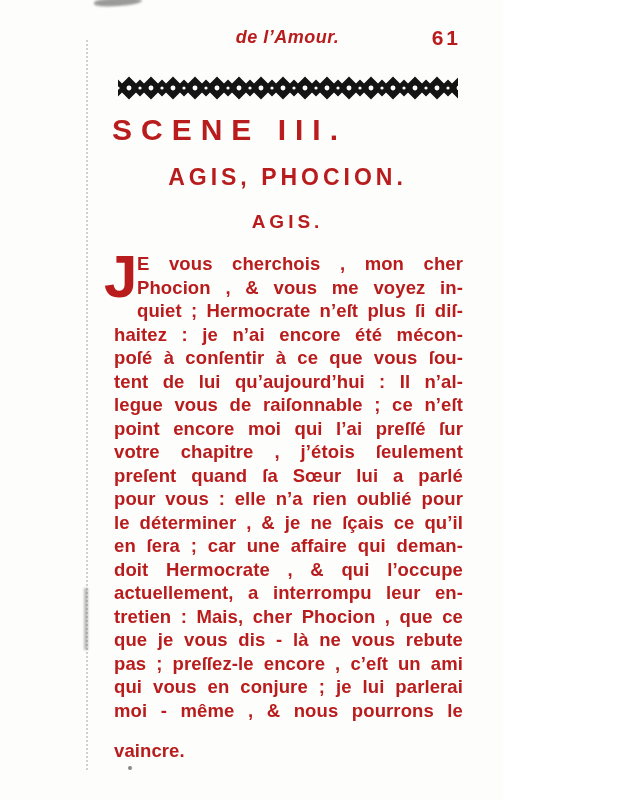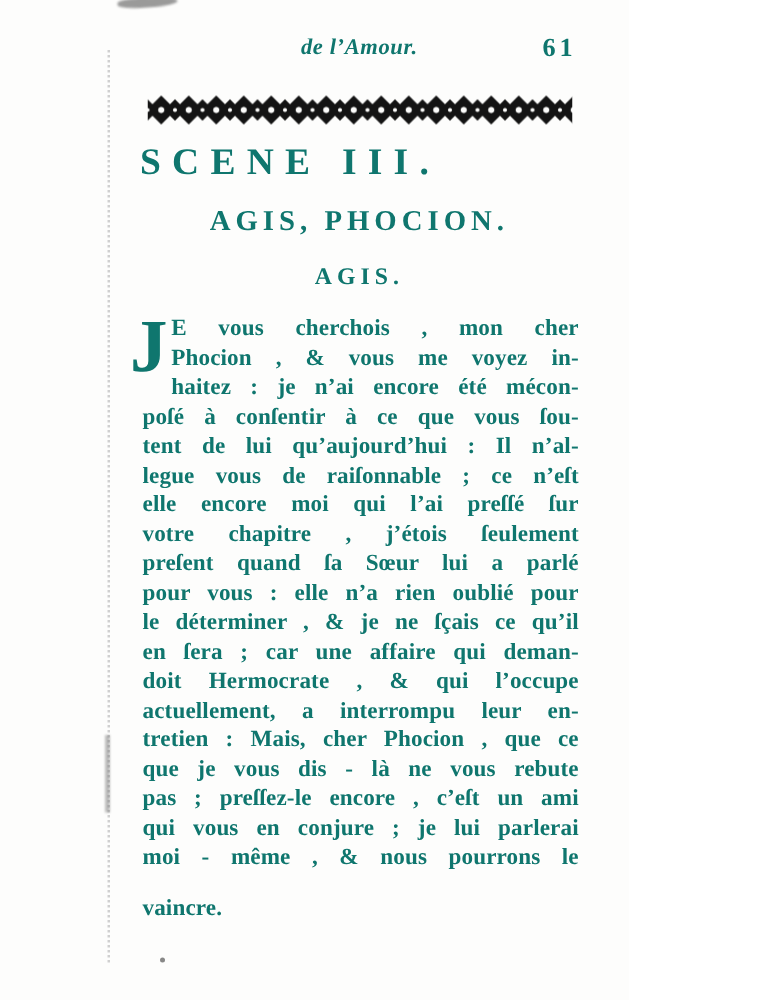--- a/index.html
+++ b/index.html
@@ -3,22 +3,22 @@
 <meta charset="utf-8">
 <style>
   * { margin: 0; padding: 0; box-sizing: border-box; }
   html, body { background: #ffffff; }
   .page {
     position: relative;
     width: 503px;
     height: 800px;
     background: #fdfdfc;
     overflow: hidden;
-    font-family: Liberation Serif, serif;
-    color: #0f766e;
+    font-family: Liberation Sans, sans-serif;
+    color: #b91c1c;
   }
   
   .smudge-top {
     position: absolute;
     left: 94px; top: -2px;
     width: 48px; height: 8px;
     background: #4a4a4a;
     opacity: .55;
     border-radius: 40% 60% 50% 50%;
     transform: rotate(-4deg);
@@ -167,25 +167,26 @@
       <rect x="0" y="2" width="340" height="24" fill="url(#braid)"></rect>
     </svg>
 
     <div class="heading-scene">SCENE III.</div>
     <div class="heading-characters">AGIS, PHOCION.</div>
     <div class="heading-speaker">AGIS.</div>
 
     <div class="body-text">
       <div class="line"><span class="dropcap">J</span><span>E vous cherchois , mon cher</span></div>
       <div class="line">Phocion , &amp; vous me voyez in-</div>
+      <div class="line">quiet ; Hermocrate n’eſt plus ſi diſ-</div>
       <div class="line">haitez : je n’ai encore été mécon-</div>
       <div class="line">poſé à conſentir à ce que vous ſou-</div>
       <div class="line">tent de lui qu’aujourd’hui : Il n’al-</div>
       <div class="line">legue vous de raiſonnable ; ce n’eſt</div>
-      <div class="line">elle encore moi qui l’ai preſſé ſur</div>
+      <div class="line">point encore moi qui l’ai preſſé ſur</div>
       <div class="line">votre chapitre , j’étois ſeulement</div>
       <div class="line">preſent quand ſa Sœur lui a parlé</div>
       <div class="line">pour vous : elle n’a rien oublié pour</div>
       <div class="line">le déterminer , &amp; je ne ſçais ce qu’il</div>
       <div class="line">en ſera ; car une affaire qui deman-</div>
       <div class="line">doit Hermocrate , &amp; qui l’occupe</div>
       <div class="line">actuellement, a interrompu leur en-</div>
       <div class="line">tretien : Mais, cher Phocion , que ce</div>
       <div class="line">que je vous dis - là ne vous rebute</div>
       <div class="line">pas ; preſſez-le encore , c’eſt un ami</div>

